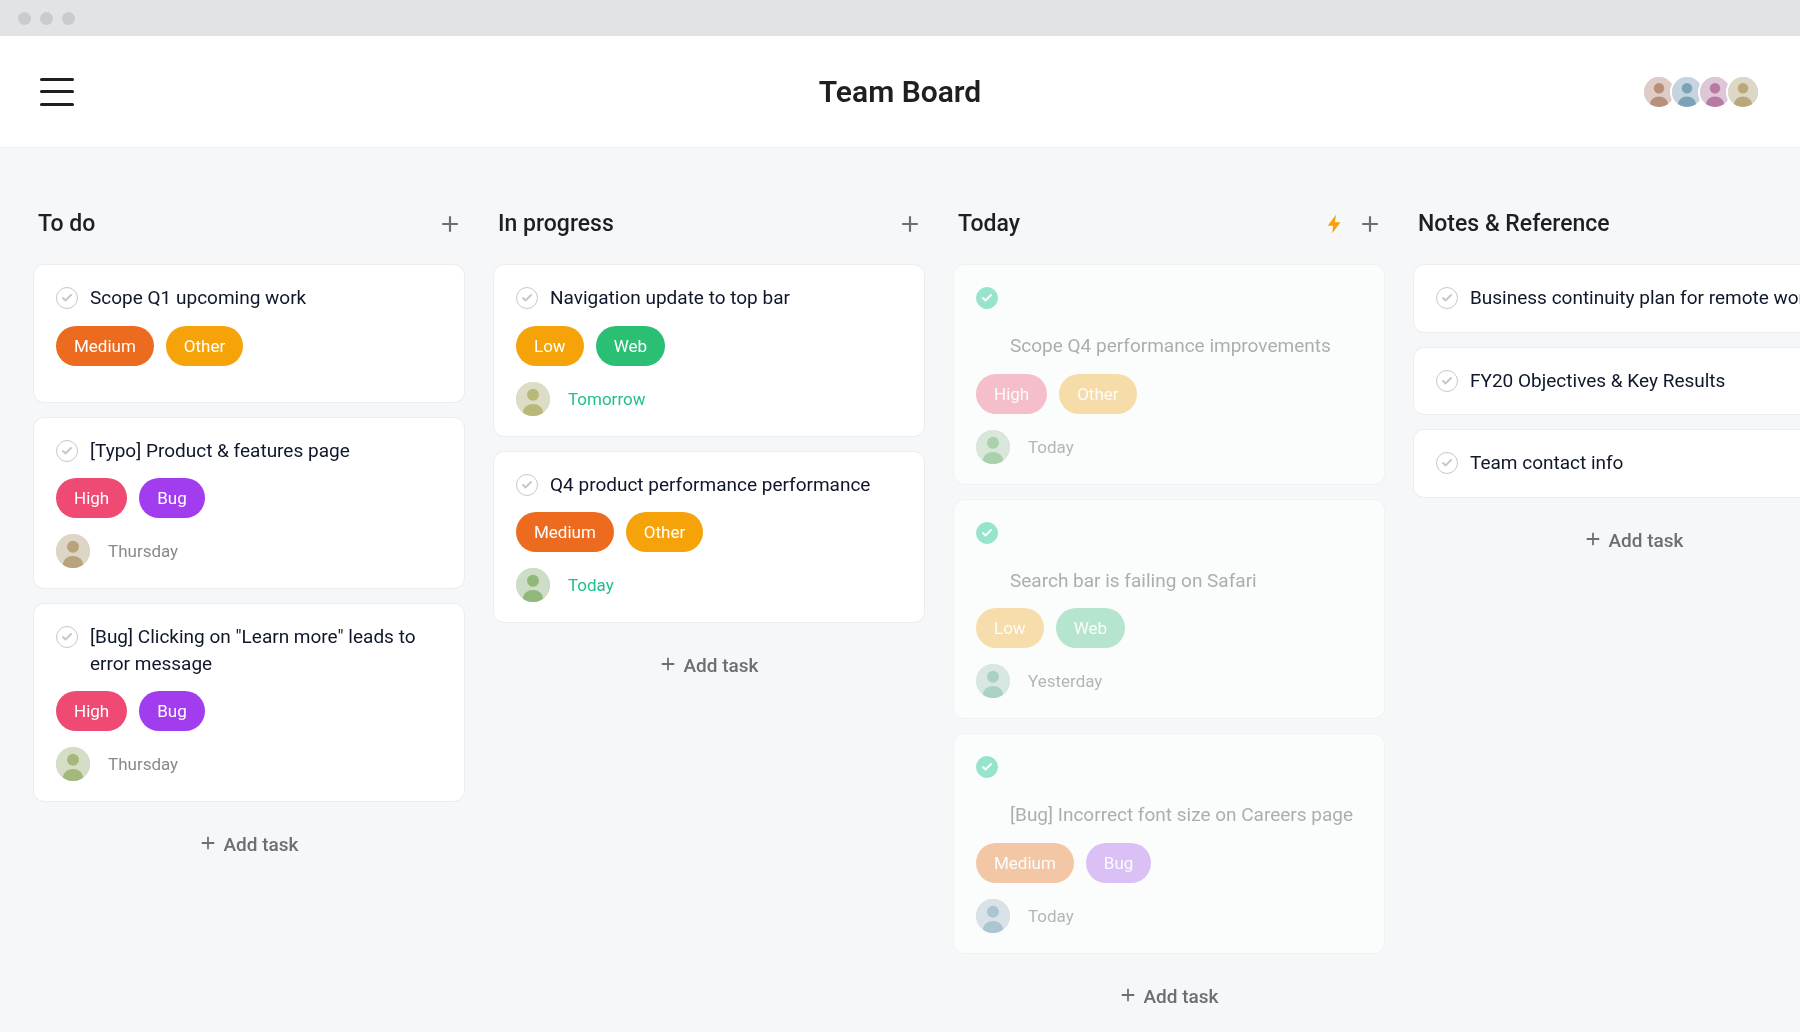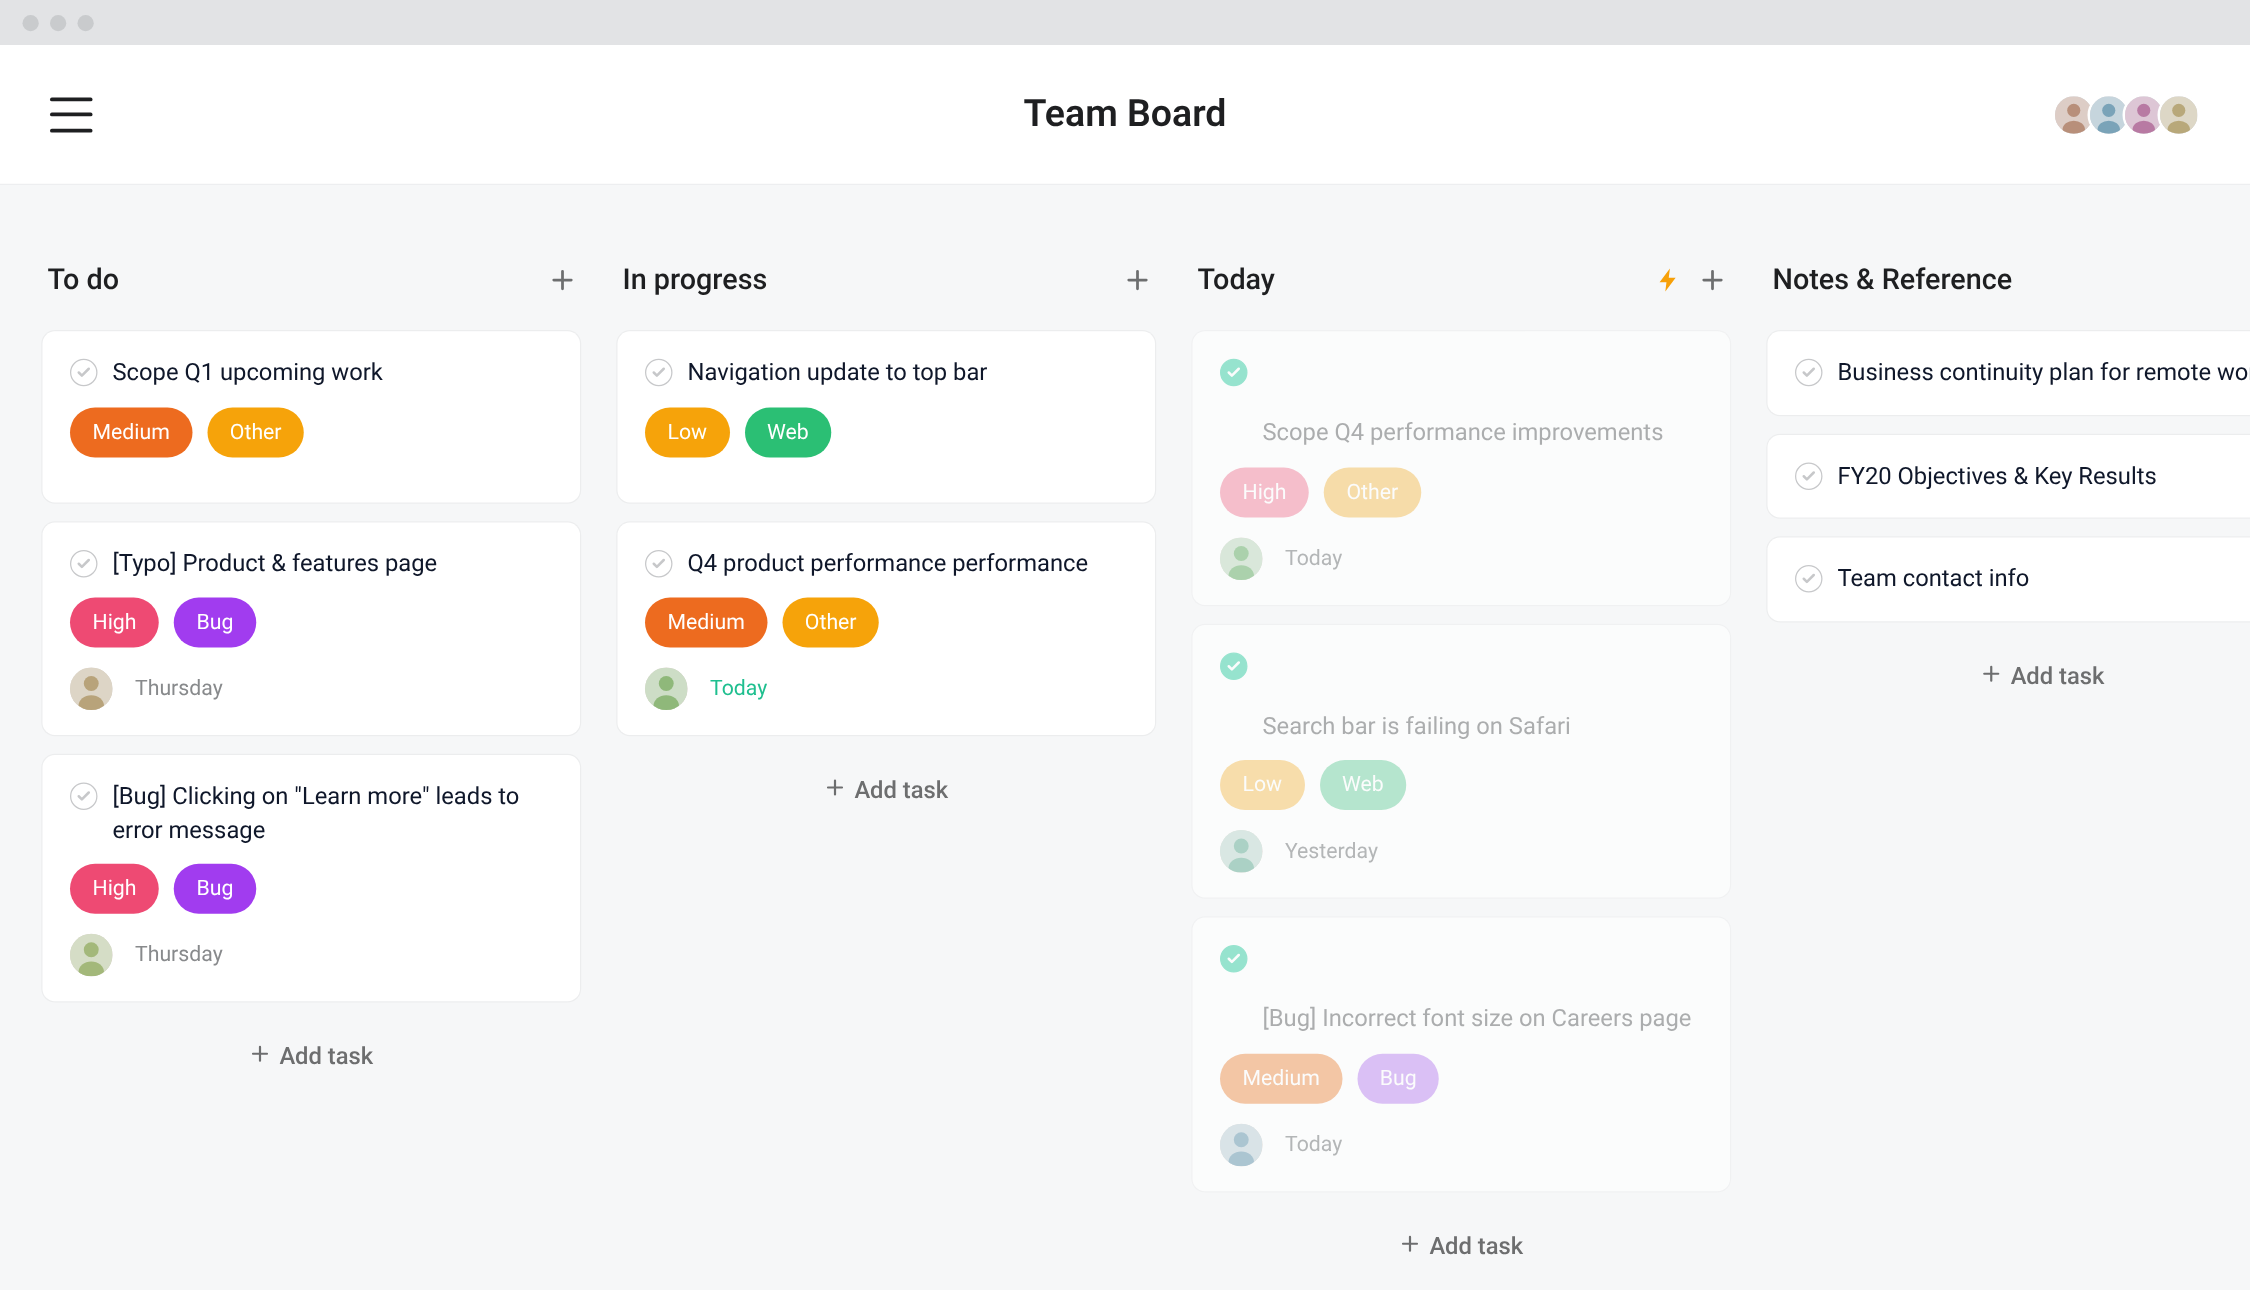--- a/index.html
+++ b/index.html
@@ -321,20 +321,30 @@
             <svg viewBox="0 0 12 12">
               <path d="M2 6l2.5 2.5L10 3" stroke="currentColor" stroke-width="2" fill="none" stroke-linecap="round" stroke-linejoin="round"></path>
             </svg>
           </span>
           <span class="card-title">Navigation update to top bar</span>
         </div>
         <div class="tags">
           <span class="tag" style="background: rgb(246, 163, 10);">Low</span>
           <span class="tag" style="background: rgb(43, 191, 116);">Web</span>
         </div>
+        <div class="meta">
+          <span class="mini-avatar">
+            <svg viewBox="0 0 40 40">
+              <rect width="40" height="40" fill="hsl(60,25%,82%)"></rect>
+              <circle cx="20" cy="15" r="7" fill="hsl(60,30%,60%)"></circle>
+              <ellipse cx="20" cy="36" rx="12" ry="10" fill="hsl(60,30%,60%)"></ellipse>
+            </svg>
+          </span>
+          <span class="due green">Tomorrow</span>
+        </div>
       </div>
       <div class="card">
         <div class="card-title-row">
           <span class="check-circle">
             <svg viewBox="0 0 12 12">
               <path d="M2 6l2.5 2.5L10 3" stroke="currentColor" stroke-width="2" fill="none" stroke-linecap="round" stroke-linejoin="round"></path>
             </svg>
           </span>
           <span class="card-title">Q4 product performance performance</span>
         </div>

